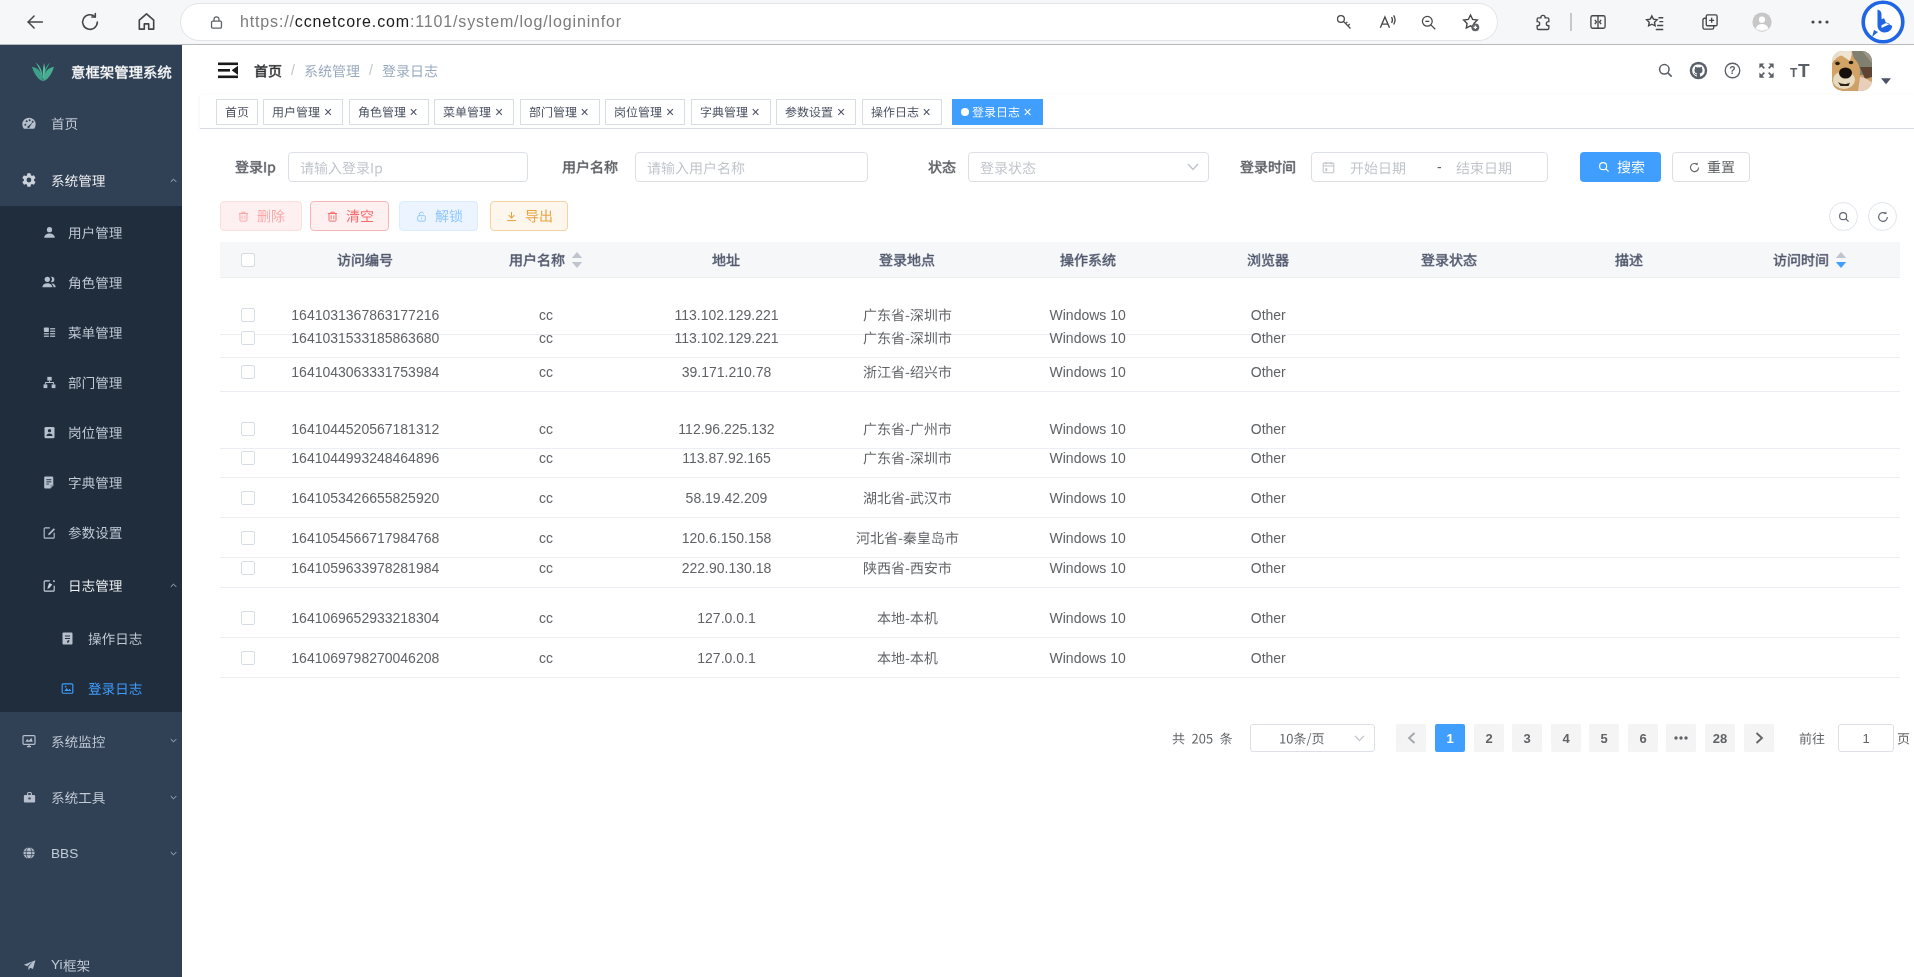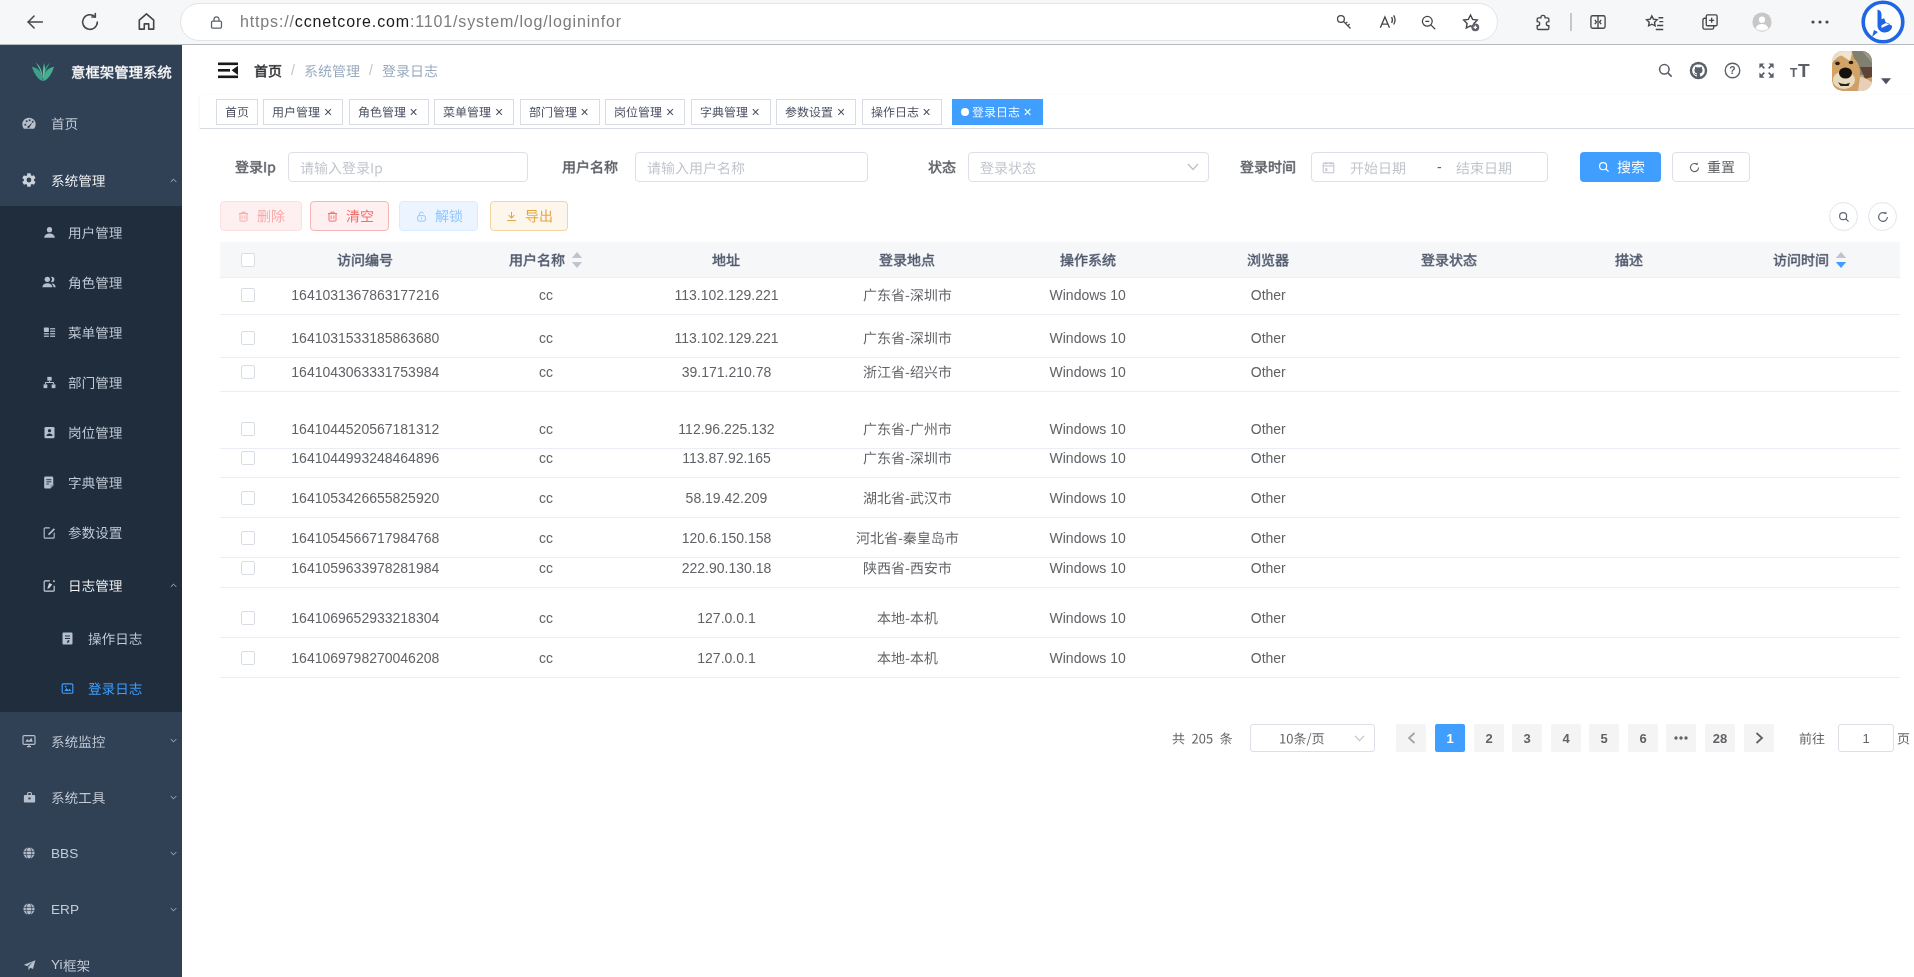--- a/index.html
+++ b/index.html
@@ -500,35 +500,20 @@
           <ellipse cx="12" cy="12" rx="4.2" ry="9" fill="none" stroke="#304156" stroke-width="1.2"></ellipse>
         </svg>
       </span>
       <span class="tx" style="font-size:13.6px">BBS</span>
       <span class="car">
         <svg class="z" style="width:13px;height:13px;color:inherit;" viewBox="0 0 24 24">
           <path d="m7 9.5 5 5 5-5" fill="none" stroke="currentColor" stroke-width="1.6"></path>
         </svg>
       </span>
     </div>
-    <div class="mi " style="top:839px">
-      <span class="ic">
-        <svg class="z" style="width:16px;height:16px;color:#b6bfcb;" viewBox="0 0 24 24">
-          <circle cx="12" cy="12" r="9" fill="currentColor"></circle>
-          <path d="M12 3a9 9 0 0 0 0 18M12 3a9 9 0 0 1 0 18M3.5 9.5h17M3.5 14.5h17" stroke="#304156" stroke-width="1.2" fill="none"></path>
-          <ellipse cx="12" cy="12" rx="4.2" ry="9" fill="none" stroke="#304156" stroke-width="1.2"></ellipse>
-        </svg>
-      </span>
-      <span class="tx" style="font-size:13.6px">ERP</span>
-      <span class="car">
-        <svg class="z" style="width:13px;height:13px;color:inherit;" viewBox="0 0 24 24">
-          <path d="m7 9.5 5 5 5-5" fill="none" stroke="currentColor" stroke-width="1.6"></path>
-        </svg>
-      </span>
-    </div>
     <div class="mi " style="top:895px">
       <span class="ic">
         <svg class="z" style="width:15px;height:15px;color:#b6bfcb;" viewBox="0 0 24 24">
           <path fill="currentColor" d="M21.5 3.5 3 10.8l5.2 2.4 9.3-7.5-7.3 8.4.1 5.4 2.9-3.8 4.3 2z"></path>
         </svg>
       </span>
       <span class="tx" style="font-size:13.6px">Yi<svg class="z" style="width:27.2px;height:13.6px;" viewBox="0 0 500 250">
           <use href="#u6846" x="0"></use>
           <use href="#u67B6" x="250"></use>
         </svg></span>
@@ -931,21 +916,21 @@
           <use href="#u95EE" x="250"></use>
           <use href="#u65F6" x="500"></use>
           <use href="#u95F4" x="750"></use>
         </svg>
         <svg class="z" style="width:12px;height:16px;margin-left:6px" viewBox="0 0 12 16">
           <path d="M6 0 0.8 6h10.4z" fill="#c0c4cc"></path>
           <path d="M0.8 10h10.4L6 16z" fill="#409eff"></path>
         </svg>
       </div>
     </div>
-    <div class="trow" style="top:146px">
+    <div class="trow" style="top:166px">
       <div class="cell" style="width:55px">
         <span class="cb"></span>
       </div>
       <div class="cell" style="width:180.6px">1641031367863177216</div>
       <div class="cell" style="width:180.6px">cc</div>
       <div class="cell" style="width:180.6px">113.102.129.221</div>
       <div class="cell" style="width:180.6px">
         <svg class="z" style="width:88.9px;height:14px;" viewBox="0 0 1587 250">
           <use href="#u5E7F" x="0"></use>
           <use href="#u4E1C" x="250"></use>

